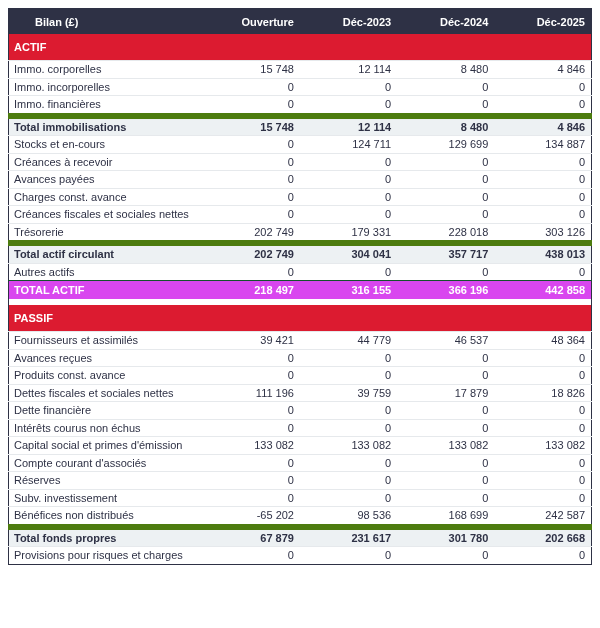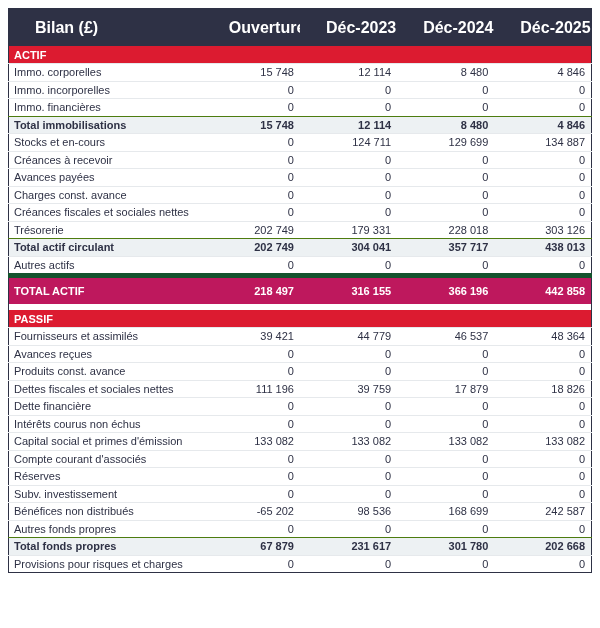--- a/index.html
+++ b/index.html
@@ -34,47 +34,47 @@
     padding-left: 5px;
   }
   .cell-num {
     text-align: right;
     padding-right: 6px;
   }
   tr.header-row th {
     background: #2e3145;
     color: #ffffff;
     font-weight: 700;
-    font-size: 16px;
-    height: 37px;
+    font-size: 11px;
+    height: 25px;
     padding-left: 26px;
   }
   tr.section-row td {
     background: #dc1b30;
     color: #ffffff;
     font-weight: 700;
-    height: 17px;
+    height: 26px;
   }
   tr.data-row td {
     height: 16.5px;
     border-top: 1px solid #e6e9ec;
     background: #ffffff;
   }
   tr.subtotal-row td {
     height: 16.5px;
     background: #edf1f3;
     font-weight: 700;
-    border-top: 1px solid #4d7c0f;
+    border-top: 6px solid #4d7c0f;
   }
   tr.grandtotal-row td {
-    height: 26px;
-    background: #be185d;
+    height: 18px;
+    background: #d946ef;
     color: #ffffff;
     font-weight: 700;
-    border-top: 5px solid #14532d;
+    border-top: 1px solid #14532d;
   }
   tr.spacer-row td {
     height: 6px;
     background: #ffffff;
   }
 </style>
 </head>
 <body>
 
 <div class="wrap">
@@ -267,27 +267,20 @@
           <td class="cell-num">0</td>
           <td class="cell-num">0</td>
         </tr>
         <tr class="data-row">
           <td class="cell-label">Bénéfices non distribués</td>
           <td class="cell-num">-65 202</td>
           <td class="cell-num">98 536</td>
           <td class="cell-num">168 699</td>
           <td class="cell-num">242 587</td>
         </tr>
-        <tr class="data-row">
-          <td class="cell-label">Autres fonds propres</td>
-          <td class="cell-num">0</td>
-          <td class="cell-num">0</td>
-          <td class="cell-num">0</td>
-          <td class="cell-num">0</td>
-        </tr>
         <tr class="subtotal-row">
           <td class="cell-label">Total fonds propres</td>
           <td class="cell-num">67 879</td>
           <td class="cell-num">231 617</td>
           <td class="cell-num">301 780</td>
           <td class="cell-num">202 668</td>
         </tr>
         <tr class="data-row">
           <td class="cell-label">Provisions pour risques et charges</td>
           <td class="cell-num">0</td>

